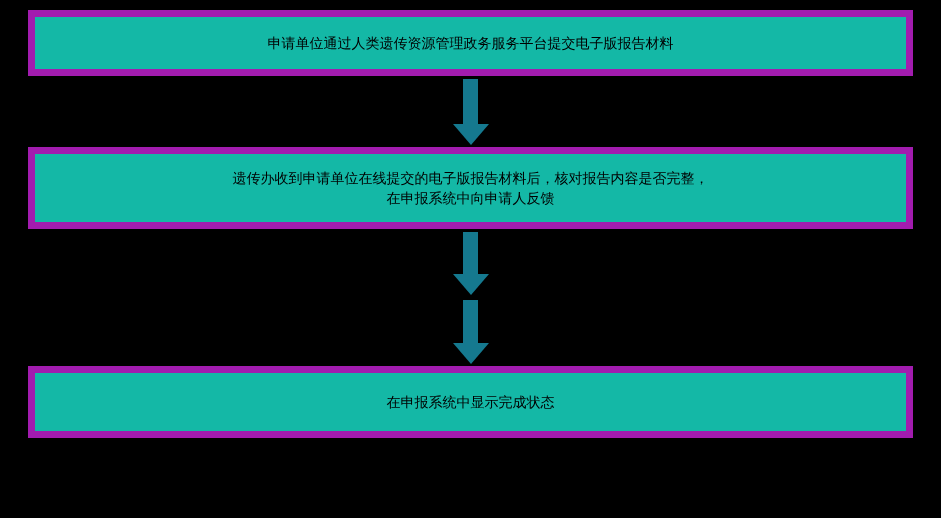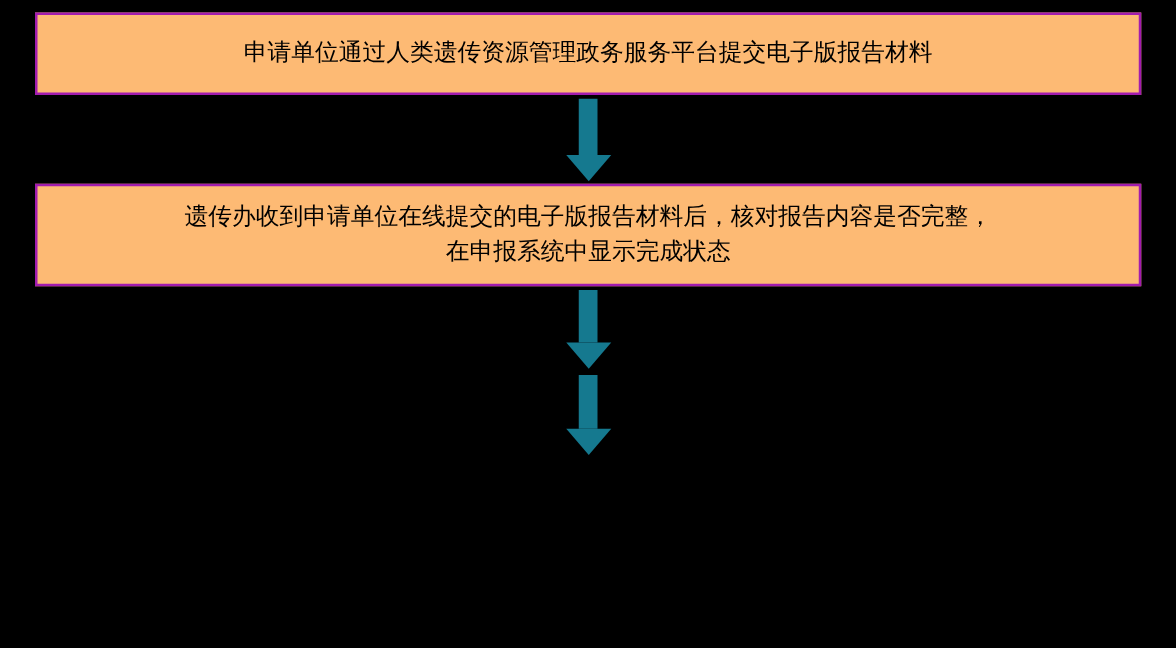--- a/index.html
+++ b/index.html
@@ -15,29 +15,29 @@
     font-family: "Liberation Sans", "DejaVu Sans", sans-serif;
     overflow: hidden;
     display: flex;
     flex-direction: column;
     align-items: center;
     box-sizing: border-box;
     padding-top: 10px;
   }
   .flow-box {
     width: 885px;
-    background: #fdba74;
-    border: 2px solid #a21caf;
+    background: #14b8a6;
+    border: 7px solid #a21caf;
     box-sizing: border-box;
     display: flex;
     align-items: center;
     justify-content: center;
     text-align: center;
     color: #000000;
-    font-size: 19px;
+    font-size: 14px;
     line-height: 1.45;
     white-space: pre-line;
     flex-shrink: 0;
   }
   .box-1 { height: 66px; }
   .box-2 { height: 82px; }
   .box-3 { height: 72px; }
   .box-4 { height: 72px; }
 
   .flow-arrow {
@@ -73,27 +73,28 @@
 <div class="canvas">
 
   <div class="flow-box box-1">申请单位通过人类遗传资源管理政务服务平台提交电子版报告材料</div>
 
   <div class="flow-arrow arrow-1">
     <div class="arrow-shaft"></div>
     <div class="arrow-head"></div>
   </div>
 
   <div class="flow-box box-2">遗传办收到申请单位在线提交的电子版报告材料后，核对报告内容是否完整，
-在申报系统中显示完成状态</div>
+在申报系统中向申请人反馈</div>
 
   <div class="flow-arrow arrow-2">
     <div class="arrow-shaft"></div>
     <div class="arrow-head"></div>
   </div>
 
 
   <div class="flow-arrow arrow-3">
     <div class="arrow-shaft"></div>
     <div class="arrow-head"></div>
   </div>
 
+  <div class="flow-box box-4">在申报系统中显示完成状态</div>
 
 </div>
 
 </body></html>

